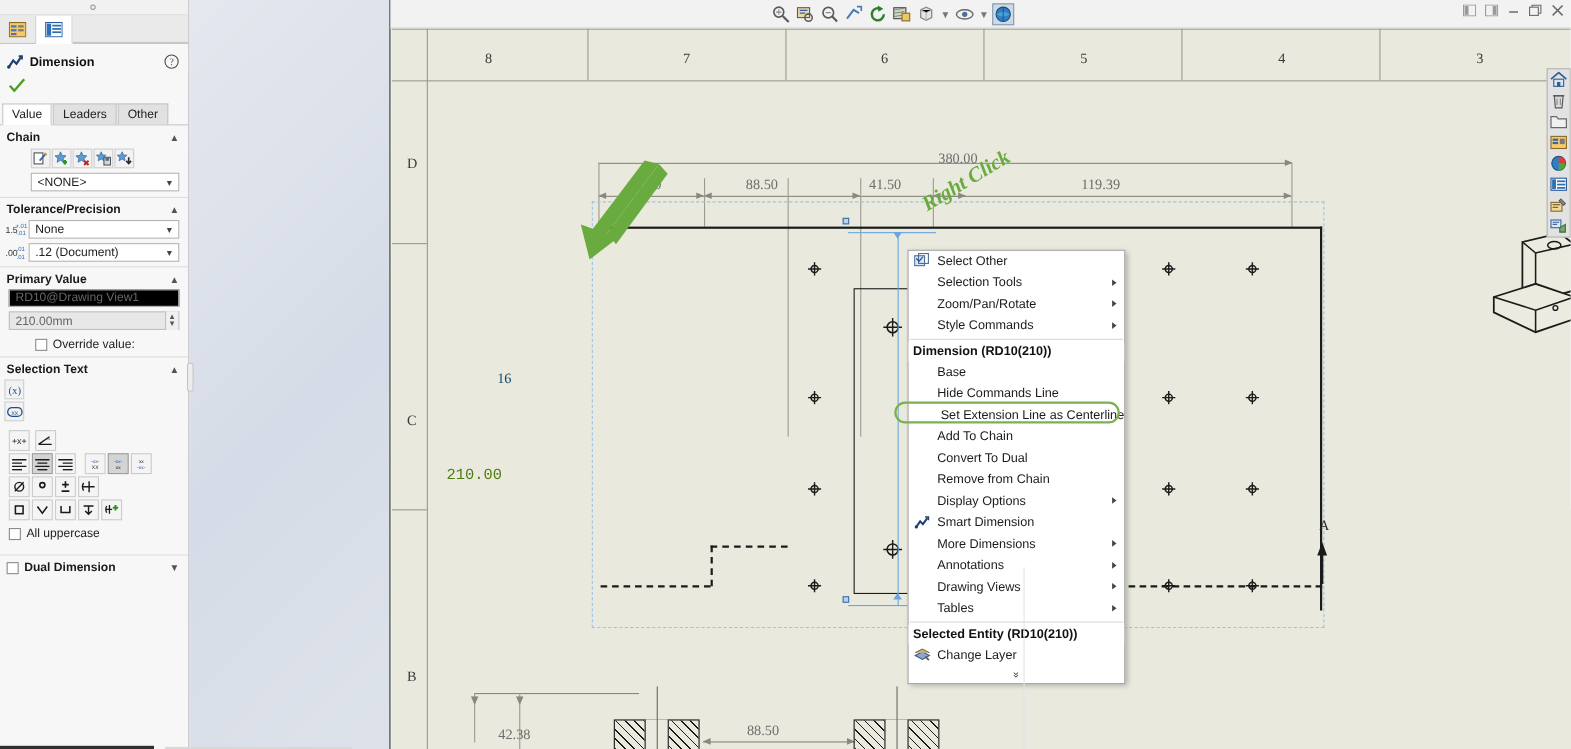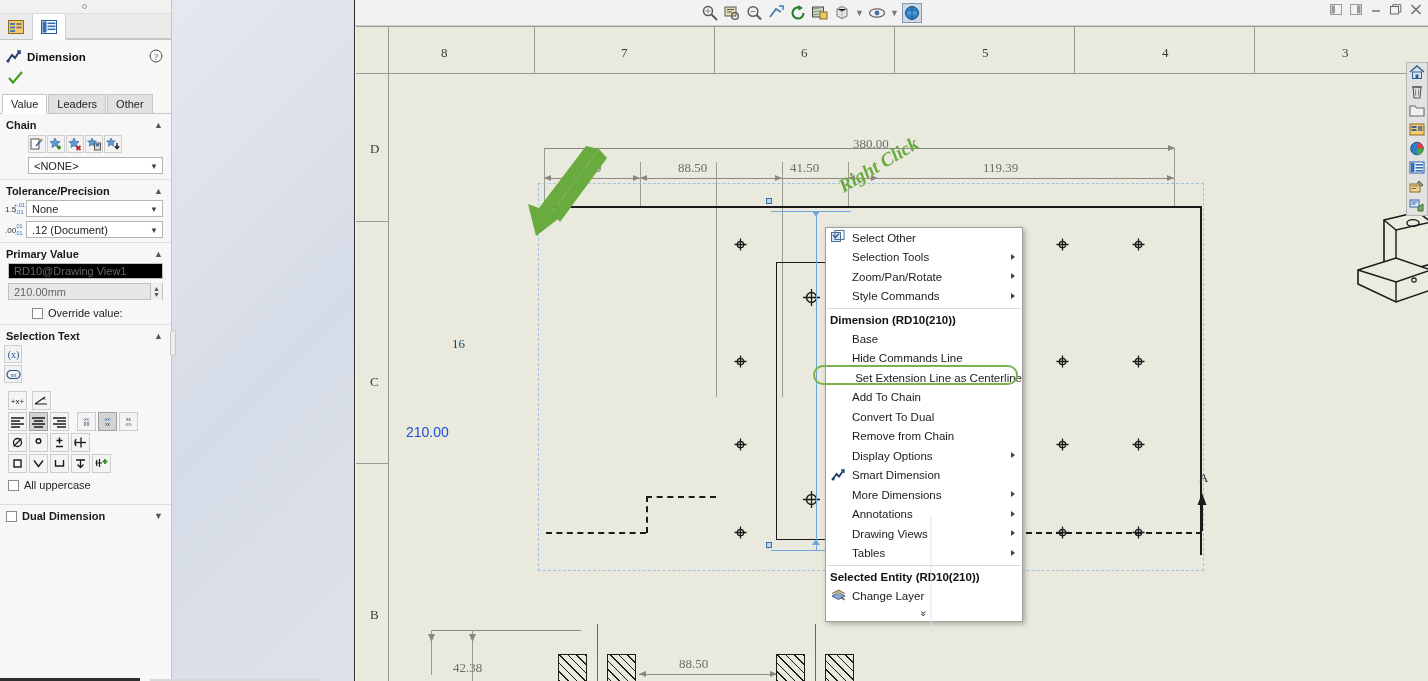--- a/index.html
+++ b/index.html
@@ -178,21 +178,21 @@
   .cmark.big { width: 19px; height: 19px; }
 
   
   .sel-box {
     position: absolute; border: 1px dashed #9fc4e8;
   }
   .sel-dim-line { position: absolute; background: #6ca6dd; }
   .sel-handle {
     position: absolute; width: 6px; height: 6px; background: #b9d4ee; border: 1px solid #3a6f9e;
   }
-  .sel-dim-text { position: absolute; font-size: 14px; color: #1d4ed8; font-family: Liberation Sans, sans-serif; }
+  .sel-dim-text { position: absolute; font-size: 14px; color: #4d7c0f; font-family: Liberation Mono, monospace; }
   .sel-arrow { position: absolute; width: 0; height: 0;
     border-left: 4px solid transparent; border-right: 4px solid transparent; }
   .sel-arrow.down { border-top: 6px solid #6ca6dd; }
   .sel-arrow.up { border-bottom: 6px solid #6ca6dd; }
 
   
   #right-click-label {
     position: absolute; left: 478px; top: 128px;
     font-family: "Liberation Serif", serif; font-size: 19px; font-style: italic;
     color: #6aab3f; transform: rotate(-31deg); white-space: nowrap;

